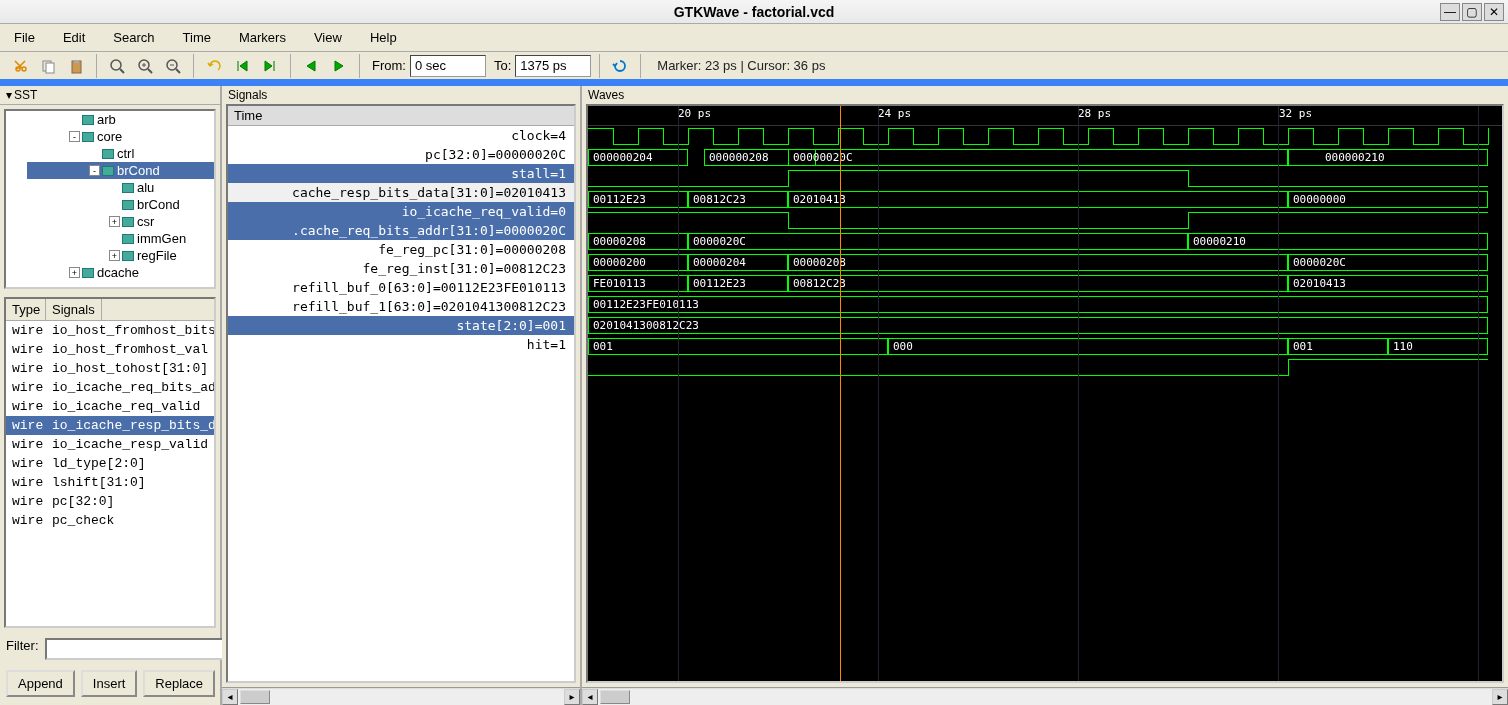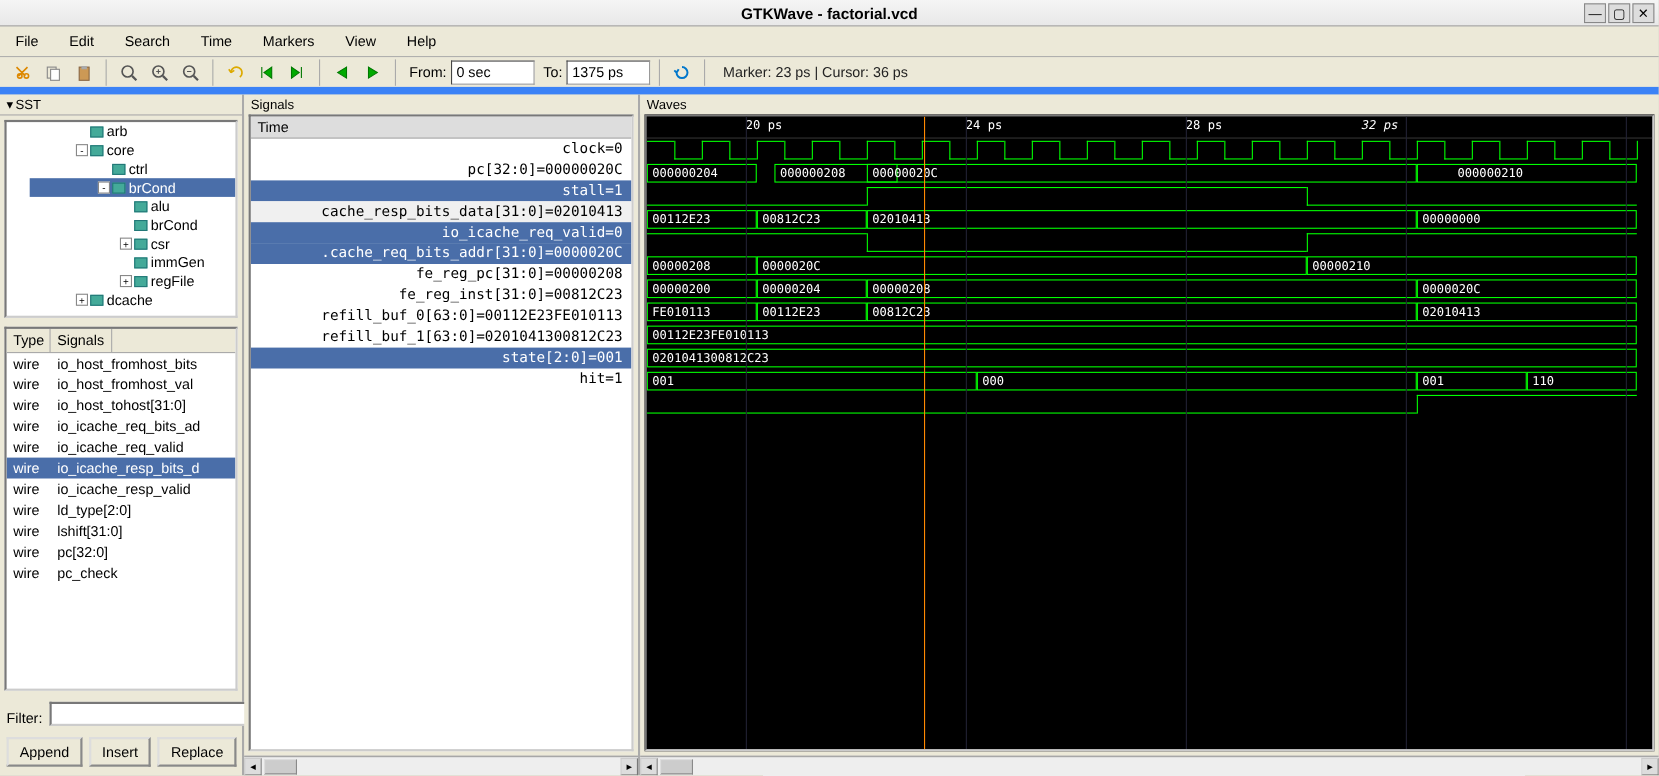--- a/index.html
+++ b/index.html
@@ -24,26 +24,26 @@
 .tree-row { padding: 1px 2px; white-space: nowrap; display: flex; align-items: center; }
 .tree-row.selected { background: #4a6ea9; color: #fff; }
 .tree-indent { display: inline-block; }
 .tree-exp { width: 11px; height: 11px; border: 1px solid #888; display: inline-flex; align-items: center; justify-content: center; font-size: 9px; margin-right: 2px; background: #fff; color: #000; }
 .tree-icon { width: 12px; height: 10px; display: inline-block; margin-right: 3px; }
 .tree-icon.module { background: #4a9; border: 1px solid #277; }
 .signal-table { flex: 1; margin: 4px; border: 2px inset #ccc; background: #fff; overflow: auto; font-size: 13px; }
 .signal-table-header { display: flex; background: #ece9d8; border-bottom: 1px solid #aaa; position: sticky; top: 0; }
 .signal-table-header div { padding: 3px 6px; border-right: 1px solid #aaa; }
 .signal-table-header .col-type { width: 40px; }
-.signal-row { display: flex; }
+.signal-row { display: flex; font-family: Liberation Mono, monospace; }
 .signal-row.selected { background: #4a6ea9; color: #fff; }
 .signal-row div { padding: 2px 6px; }
 .signal-row .col-type { width: 40px; }
 .signal-row .col-name { flex: 1; white-space: nowrap; }
-.filter-row { padding: 6px; display: flex; align-items: flex-end; gap: 6px; }
+.filter-row { padding: 6px; display: flex; align-items: flex-start; gap: 6px; }
 .filter-row input { flex: 1; height: 22px; border: 2px inset #ccc; padding: 0 4px; }
 .button-row { padding: 4px 6px 8px; display: flex; gap: 6px; }
 .button-row button { padding: 4px 10px; border: 2px outset #ddd; background: #ece9d8; cursor: pointer; font-size: 13px; }
 .signals-panel { width: 360px; display: flex; flex-direction: column; background: #ece9d8; border-right: 2px solid #aaa; }
 .panel-label { padding: 2px 6px; font-size: 12px; background: #ece9d8; }
 .signals-body { flex: 1; margin: 0 4px 4px; border: 2px inset #ccc; background: #fff; overflow: auto; display: flex; flex-direction: column; }
 .time-header { background: #ddd; padding: 2px 6px; border-bottom: 1px solid #aaa; font-size: 13px; }
 .sig-entry { padding: 2px 8px; font-family: monospace; font-size: 13px; text-align: right; white-space: nowrap; }
 .sig-entry.selected { background: #4a6ea9; color: #fff; }
 .sig-entry.alt { background: #f0f0f0; }
@@ -295,21 +295,21 @@
       <button>Insert</button>
       <button>Replace</button>
     </div>
   </div>
 
   <div class="signals-panel">
     <div class="panel-label">Signals</div>
     <div class="signals-body">
       <div class="time-header">Time</div>
       <div id="sigentries">
-          <div class="sig-entry">clock=0</div>
+          <div class="sig-entry">clock=4</div>
           <div class="sig-entry">pc[32:0]=00000020C</div>
           <div class="sig-entry selected">stall=1</div>
           <div class="sig-entry alt">cache_resp_bits_data[31:0]=02010413</div>
           <div class="sig-entry selected">io_icache_req_valid=0</div>
           <div class="sig-entry selected">.cache_req_bits_addr[31:0]=0000020C</div>
           <div class="sig-entry">fe_reg_pc[31:0]=00000208</div>
           <div class="sig-entry">fe_reg_inst[31:0]=00812C23</div>
           <div class="sig-entry">refill_buf_0[63:0]=00112E23FE010113</div>
           <div class="sig-entry">refill_buf_1[63:0]=0201041300812C23</div>
           <div class="sig-entry selected">state[2:0]=001</div>
@@ -325,21 +325,21 @@
     </div>
   </div>
 
   <div class="waves-panel">
     <div class="panel-label">Waves</div>
     <div class="waves-body">
       <div class="wave-time-axis" id="timeaxis">
           <div class="wave-tick-label" style="left: 90px;">20 ps</div>
           <div class="wave-tick-label" style="left: 290px;">24 ps</div>
           <div class="wave-tick-label" style="left: 490px;">28 ps</div>
-          <div class="wave-tick-label" style="left: 650px; font-style: italic;">32 ps</div>
+          <div class="wave-tick-label" style="left: 691px;">32 ps</div>
         </div>
       <div class="wave-rows" id="waverows">
           <div class="wave-row">
             <div class="wave-line-high" style="left: 0px; width: 25px;"></div>
             <div class="wave-vert" style="left: 25px;"></div>
             <div class="wave-line-low" style="left: 25px; width: 25px;"></div>
             <div class="wave-vert" style="left: 50px;"></div>
             <div class="wave-line-high" style="left: 50px; width: 25px;"></div>
             <div class="wave-vert" style="left: 75px;"></div>
             <div class="wave-line-low" style="left: 75px; width: 25px;"></div>

